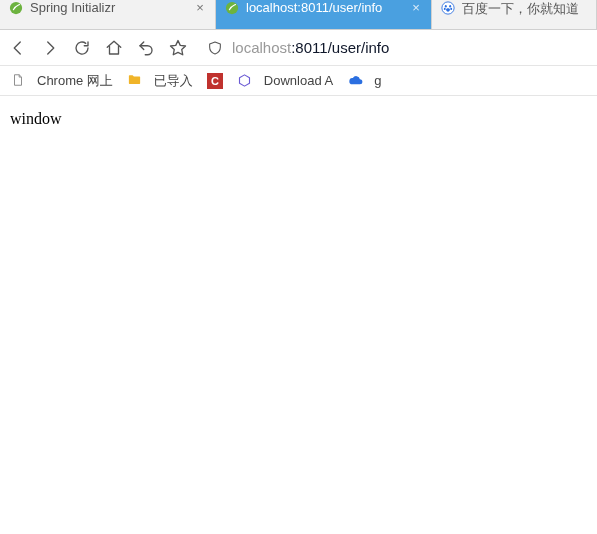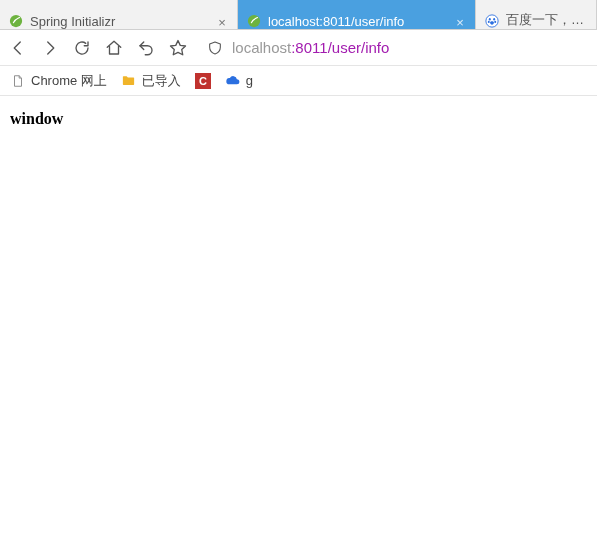--- a/index.html
+++ b/index.html
@@ -14,26 +14,26 @@
   }
   .tab-strip {
     display: flex;
     height: 30px;
     background: #e8e8e8;
     align-items: stretch;
     border-bottom: 1px solid #d0d0d0;
   }
   .tab {
     display: flex;
-    align-items: flex-end;
+    align-items: flex-start;
     gap: 6px;
     padding: 0 8px;
     min-width: 0;
     flex: 0 0 auto;
-    width: 238px;
+    width: 216px;
     border-right: 1px solid #d0d0d0;
     background: #f2f2f2;
     color: #555;
     position: relative;
     cursor: default;
   }
   .tab.active {
     background: #4aa0e0;
     color: #ffffff;
   }
@@ -85,51 +85,49 @@
     align-items: center;
     gap: 8px;
     padding-left: 8px;
   }
   .addr-text {
     font-size: 15px;
     color: #999;
     white-space: nowrap;
     overflow: hidden;
   }
-  .addr-text .path { color: #a21caf; }
+  .addr-text .path { color: #0f172a; }
   .bookmarks-bar {
     display: flex;
     align-items: center;
     height: 30px;
     padding: 0 10px;
     gap: 14px;
     border-bottom: 1px solid #e5e5e5;
     background: #ffffff;
     color: #444;
     font-size: 13px;
     overflow: hidden;
     white-space: nowrap;
   }
   .bookmark {
     display: flex;
-    align-items: center;
-    gap: 5px;
+    gap: 11px;
     cursor: pointer;
   }
   .bm-icon {
     width: 16px; height: 16px;
     display: flex; align-items: center; justify-content: center;
     flex: 0 0 16px;
   }
   .page-content {
     padding: 14px 10px;
     font-family: "Times New Roman", serif;
     font-size: 16px;
     color: #000;
-    font-weight: bold;
   }
   .folder-icon { fill: #f0b429; }
   .file-icon { fill: none; stroke: #888; }
   .red-c { background:#c0322e; color:#fff; font-size:11px; font-weight:bold; width:16px; height:16px; display:flex; align-items:center; justify-content:center; }
   .cloud-icon { fill:#2b6fe0; }
 </style>
 </head>
 <body>
 
 <div class="tab-strip">
@@ -240,20 +238,28 @@
     <span>已导入</span>
   </div>
 
   <div class="bookmark">
     <span class="bm-icon">
       <span class="red-c">C</span>
     </span>
   </div>
 
 
+  <div class="bookmark">
+    <span class="bm-icon">
+      <svg width="15" height="15" viewBox="0 0 24 24" fill="none" stroke="#6b5bd4" stroke-width="1.8" stroke-linejoin="round">
+          <polygon points="12 3 20 7.5 20 16.5 12 21 4 16.5 4 7.5 12 3"></polygon>
+        </svg>
+    </span>
+    <span>Download A</span>
+  </div>
 
   <div class="bookmark">
     <span class="bm-icon">
       <svg width="15" height="15" viewBox="0 0 24 24">
           <path class="cloud-icon" d="M7 18a5 5 0 1 1 .8-9.95A6 6 0 0 1 19 10a4 4 0 0 1 0 8H7z"></path>
         </svg>
     </span>
     <span>g</span>
   </div>
 </div>

